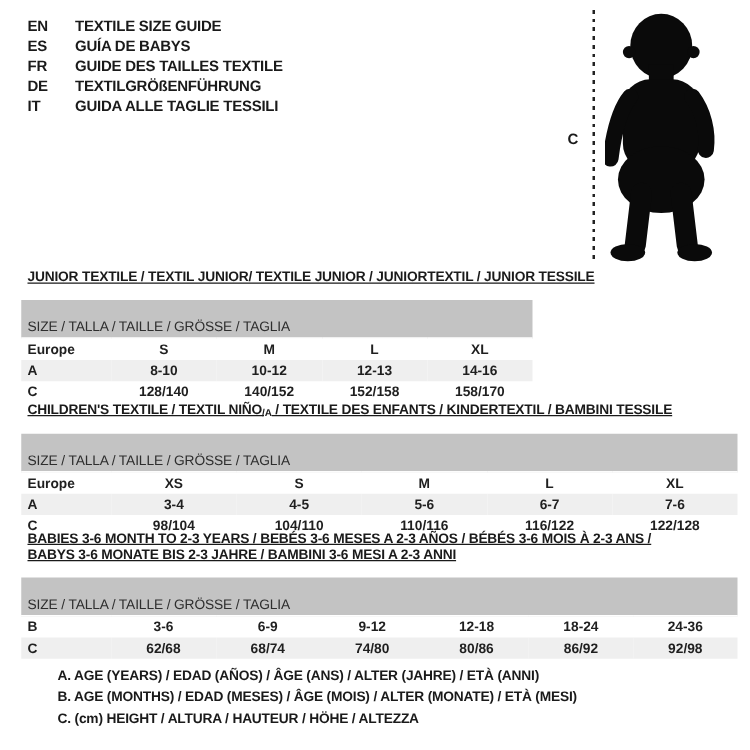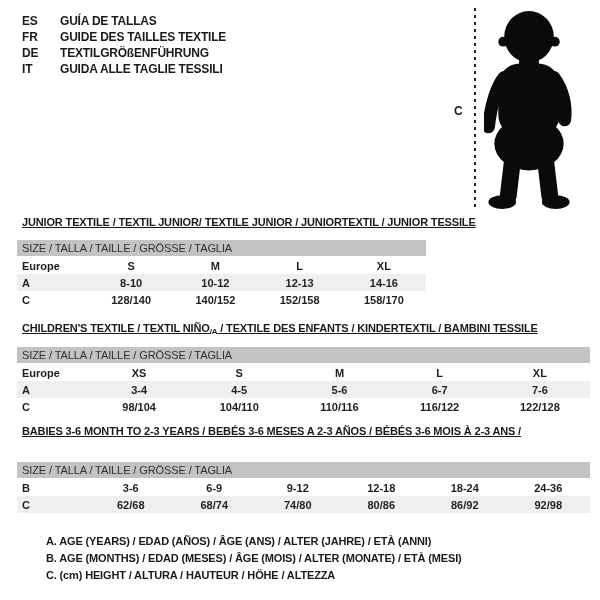--- a/index.html
+++ b/index.html
@@ -22,41 +22,45 @@
   
   .sec-title{
     position:absolute;left:22px;font-size:11px;font-weight:700;
     letter-spacing:-0.15px;line-height:12.5px;white-space:nowrap;text-decoration:underline;
   }
   .sec-title sub{font-size:8px;vertical-align:-2px;}
   
   table.size{position:absolute;left:17px;border-collapse:collapse;table-layout:fixed;font-size:11px;}
   table.size th{
     background:#c3c3c3;color:#2e2e2e;font-weight:400;text-align:left;
-    height:16px;padding:0 0 0 5px;letter-spacing:-0.1px;border-bottom:1px solid #fff;
+    height:16px;padding:14px 0 0 5px;letter-spacing:-0.1px;border-bottom:1px solid #fff;
   }
   table.size td{height:17px;padding:0;text-align:center;font-weight:700;color:#1f1f1f;}
   table.size td.lbl{text-align:left;padding-left:5px;}
   table.size tr.striped td{background:#efefef;}
   .t1{top:240px;width:409px;}
   .t2{top:347px;width:573px;}
   .t3{top:462px;width:573px;}
   
   .notes{position:absolute;left:22px;top:533px;margin-left:24px;}
   .note-line{font-size:11px;font-weight:700;letter-spacing:-0.15px;line-height:17px;white-space:nowrap;}
 </style>
 </head>
 <body>
 
 <div class="canvas">
 
   <div class="lang-list">
     <div class="lang-row">
+      <span class="lang-code">EN</span>
+      <span class="lang-name">TEXTILE SIZE GUIDE</span>
+    </div>
+    <div class="lang-row">
       <span class="lang-code">ES</span>
-      <span class="lang-name">GUÍA DE TALLAS</span>
+      <span class="lang-name">GUÍA DE BABYS</span>
     </div>
     <div class="lang-row">
       <span class="lang-code">FR</span>
       <span class="lang-name">GUIDE DES TAILLES TEXTILE</span>
     </div>
     <div class="lang-row">
       <span class="lang-code">DE</span>
       <span class="lang-name">TEXTILGRÖßENFÜHRUNG</span>
     </div>
     <div class="lang-row">
@@ -163,20 +167,21 @@
         <td>104/110</td>
         <td>110/116</td>
         <td>116/122</td>
         <td>122/128</td>
       </tr>
     </tbody>
   </table>
 
   <div class="sec-title" style="top:425px">
     <div>BABIES 3-6 MONTH TO 2-3 YEARS / BEBÉS 3-6 MESES A 2-3 AÑOS / BÉBÉS 3-6 MOIS À 2-3 ANS /</div>
+    <div>BABYS 3-6 MONATE BIS 2-3 JAHRE / BAMBINI 3-6 MESI A 2-3 ANNI</div>
   </div>
   <table class="size t3">
     <colgroup>
         <col style="width:72px">
         <col>
         <col>
         <col>
         <col>
         <col>
         <col>

